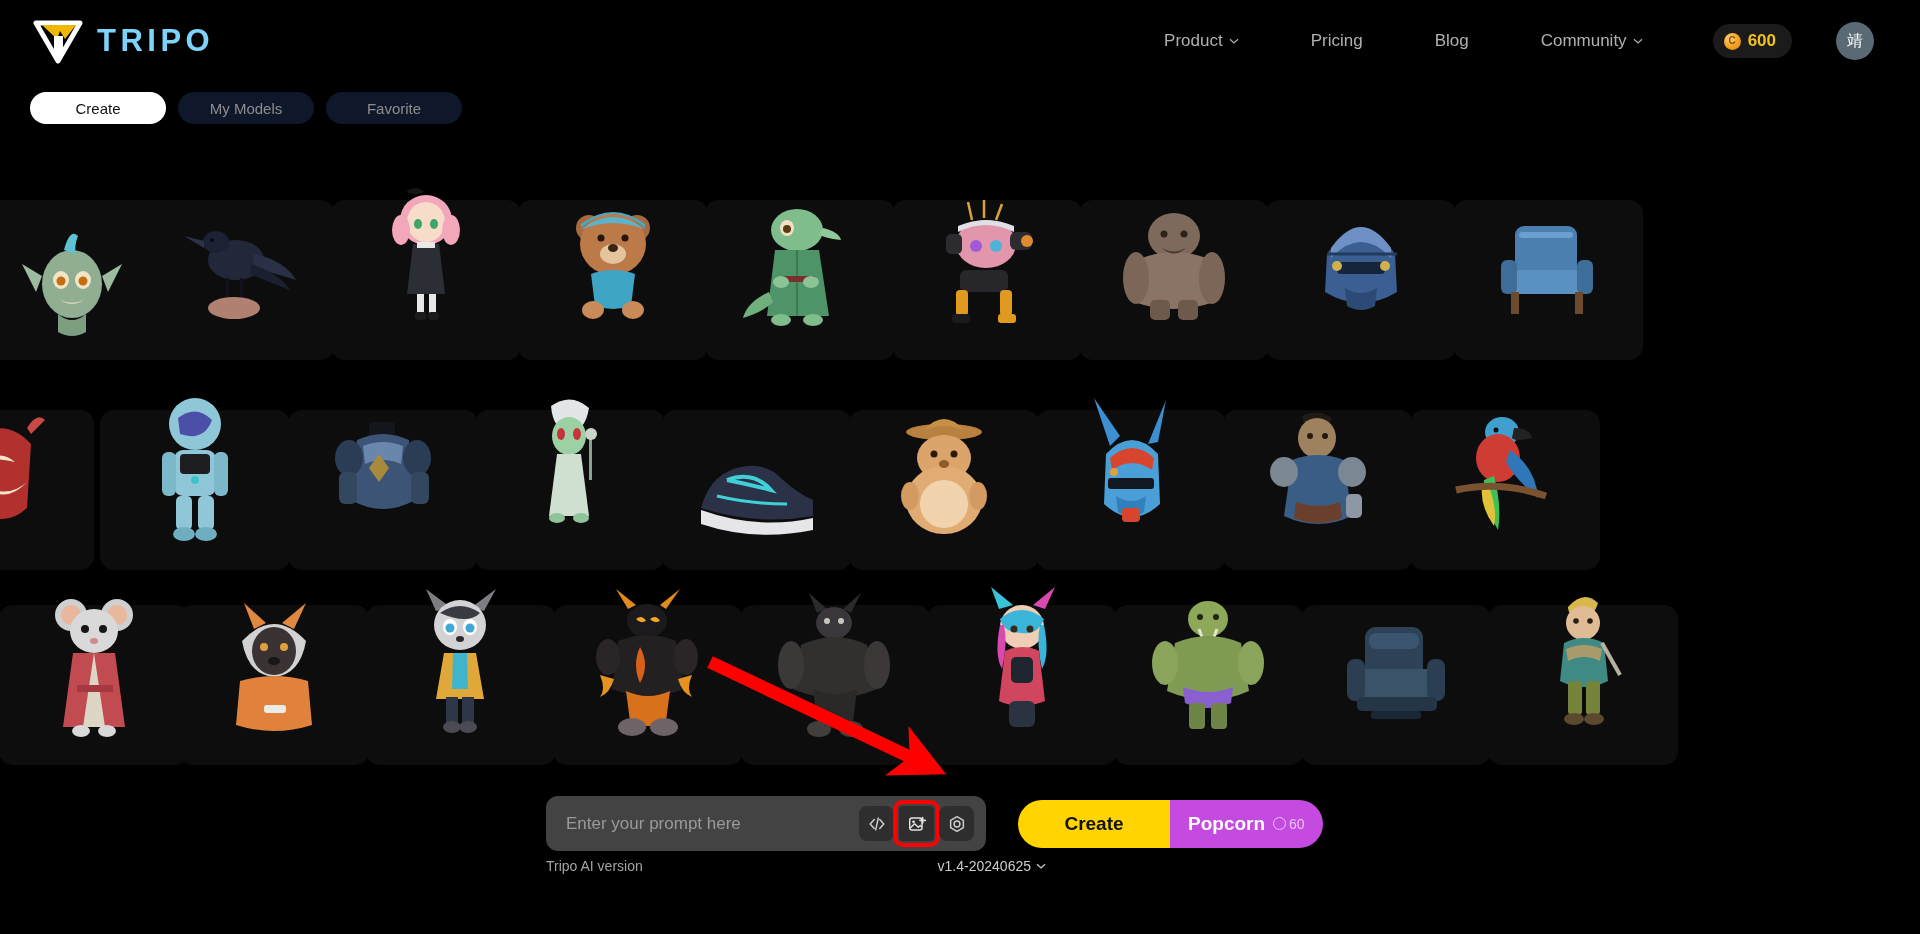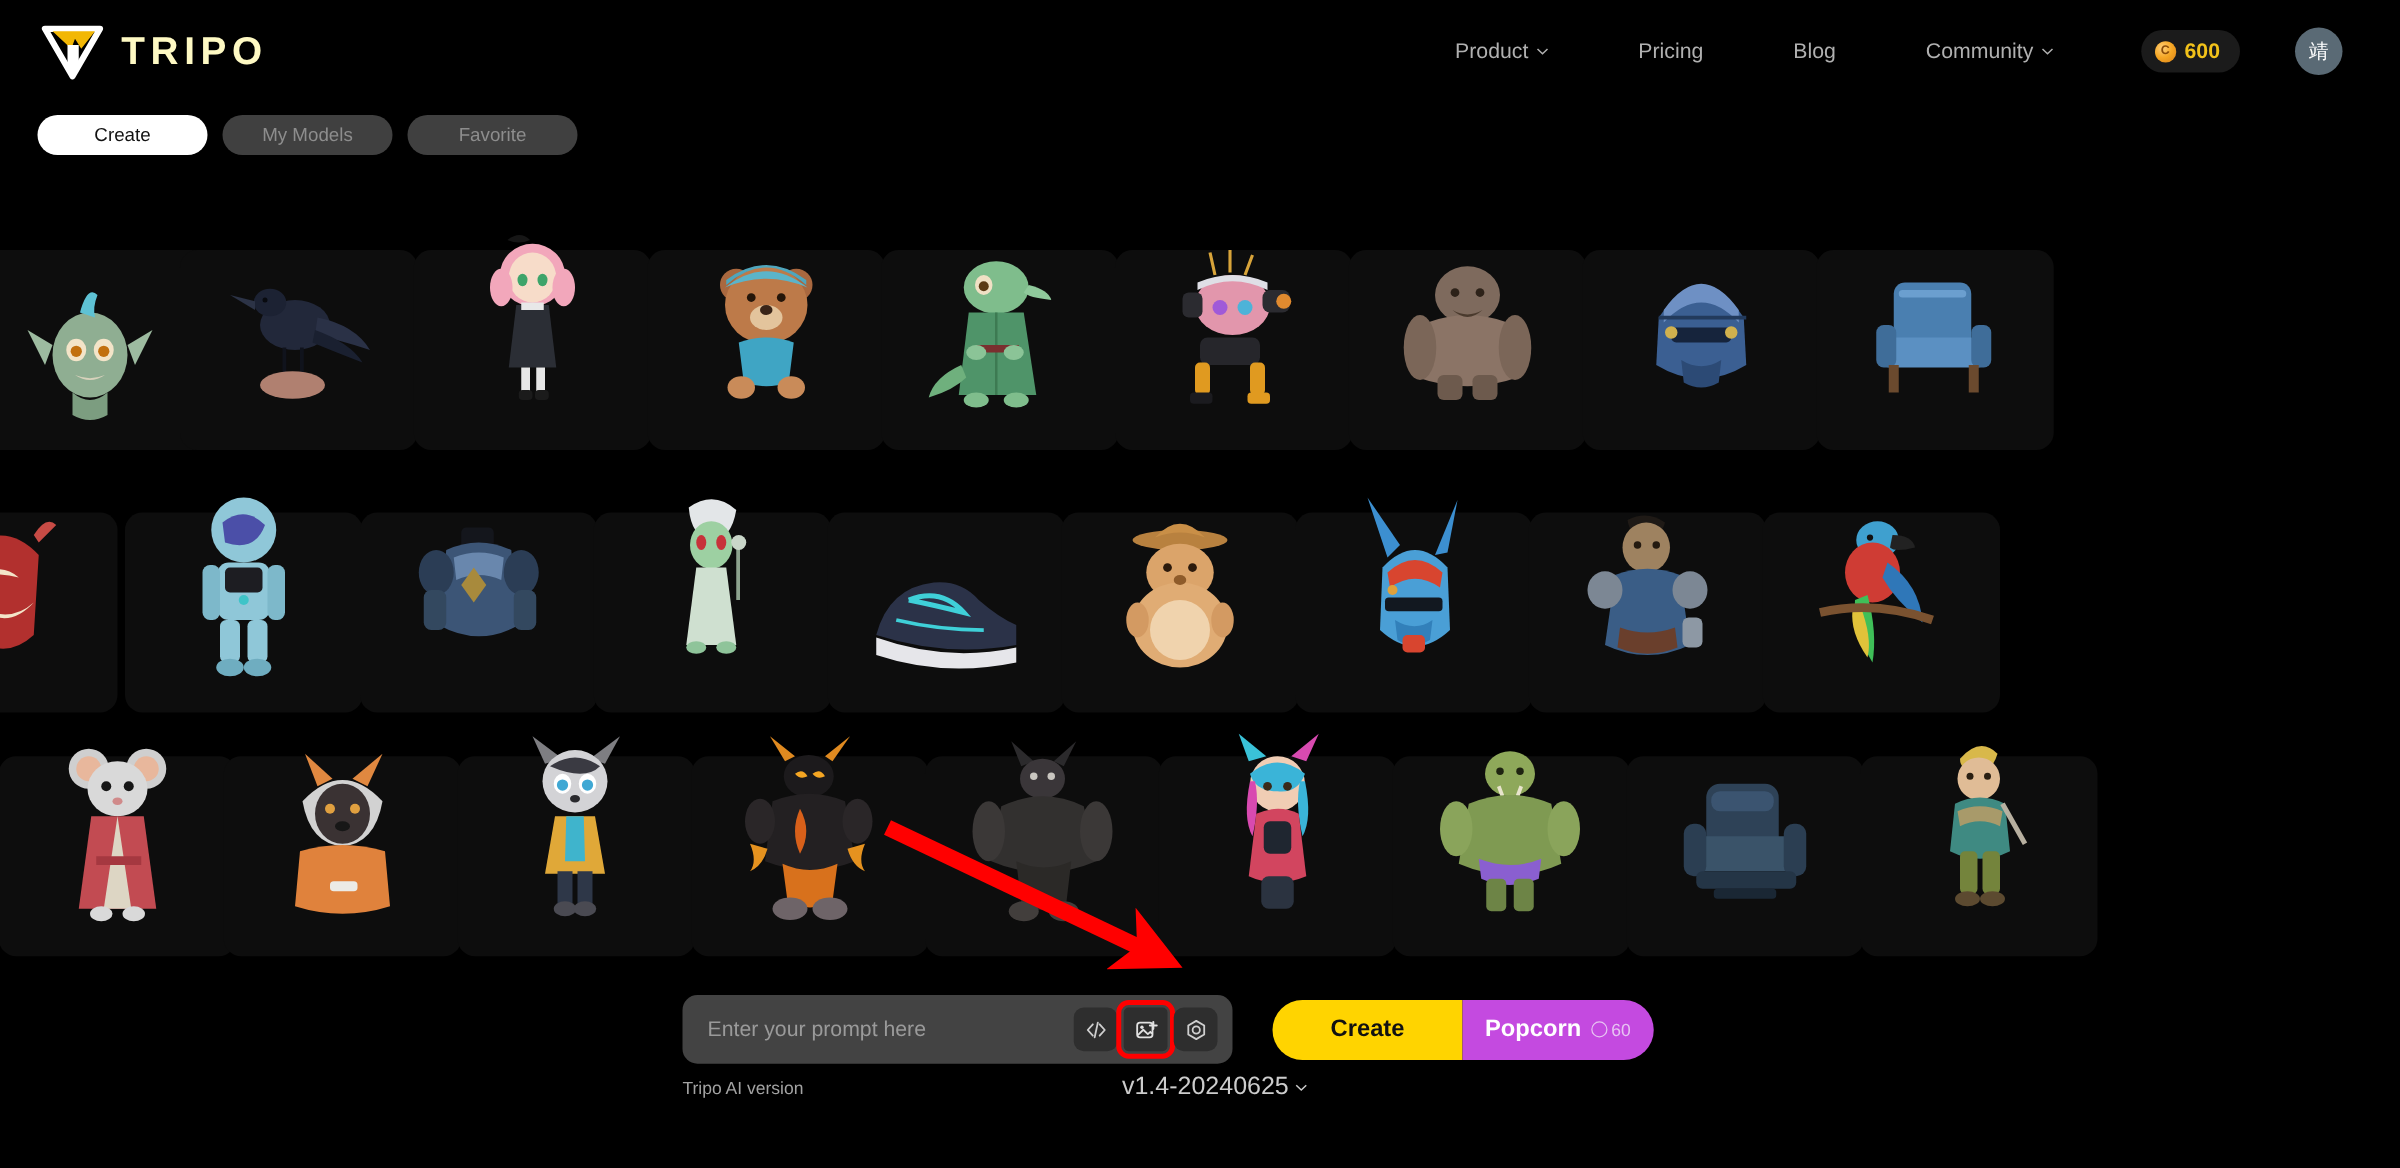--- a/index.html
+++ b/index.html
@@ -12,21 +12,21 @@
   .app { position:relative; width:1920px; height:934px; background:#000; }
 
   
   .header {
     position:absolute; top:0; left:0; width:1920px; height:82px;
     display:flex; align-items:center; z-index:30;
   }
   .logo-wrap { display:flex; align-items:center; margin-left:30px; gap:11px; }
   .logo-mark { width:56px; height:50px; display:block; }
   .logo-text {
-    color:#fef9c3; font-size:31px; font-weight:700; letter-spacing:4.5px;
+    color:#7dd3fc; font-size:31px; font-weight:700; letter-spacing:4.5px;
   }
   .nav { margin-left:auto; display:flex; align-items:center; gap:16px; margin-right:24px; }
   .nav-item {
     color:#b0b0b0; font-size:17px; padding:0 28px; display:flex;
     align-items:center; gap:6px; cursor:pointer; white-space:nowrap;
   }
   .caret { display:inline-block; width:10px; height:10px; }
   .caret svg { display:block; }
   .coin-badge {
     background:#1b1b1b; border-radius:18px; height:34px; padding:0 16px 0 11px;
@@ -45,21 +45,21 @@
     color:#fff; font-size:16px; margin-left:28px; margin-right:22px; cursor:pointer;
   }
 
   
   .tabs {
     position:absolute; top:92px; left:30px; display:flex; gap:12px; z-index:30;
   }
   .tab {
     height:32px; min-width:136px; border-radius:16px;
     display:flex; align-items:center; justify-content:center;
-    font-size:15px; color:#8d8d8d; background:#404040; cursor:pointer; padding:0 18px;
+    font-size:15px; color:#8d8d8d; background:#0f172a; cursor:pointer; padding:0 18px;
   }
   .tab.active { background:#fff; color:#111; font-weight:500; }
 
   
   .gallery { position:absolute; top:140px; left:0; width:1920px; height:630px; }
   .row { position:absolute; left:0; width:1920px; height:160px; }
   .row.r1 { top:60px; }
   .row.r2 { top:270px; }
   .row.r3 { top:465px; }
   .card {
@@ -116,21 +116,21 @@
   .ring-coin {
     width:13px; height:13px; border-radius:50%; border:1.5px solid #e7c3f2;
     display:inline-block;
   }
   .version-row {
     position:absolute; left:546px; top:858px; width:500px;
     display:flex; align-items:center; justify-content:space-between;
   }
   .version-label { color:#a3a3a3; font-size:14px; }
   .version-value {
-    color:#cccccc; font-size:20px; display:flex; align-items:center; gap:5px; cursor:pointer;
+    color:#cccccc; font-size:14px; display:flex; align-items:center; gap:5px; cursor:pointer;
   }
 
   
   .annotation { position:absolute; left:0; top:0; width:1920px; height:934px;
     pointer-events:none; z-index:40; }
 </style>
 </head>
 <body>
 
 <div class="app">

